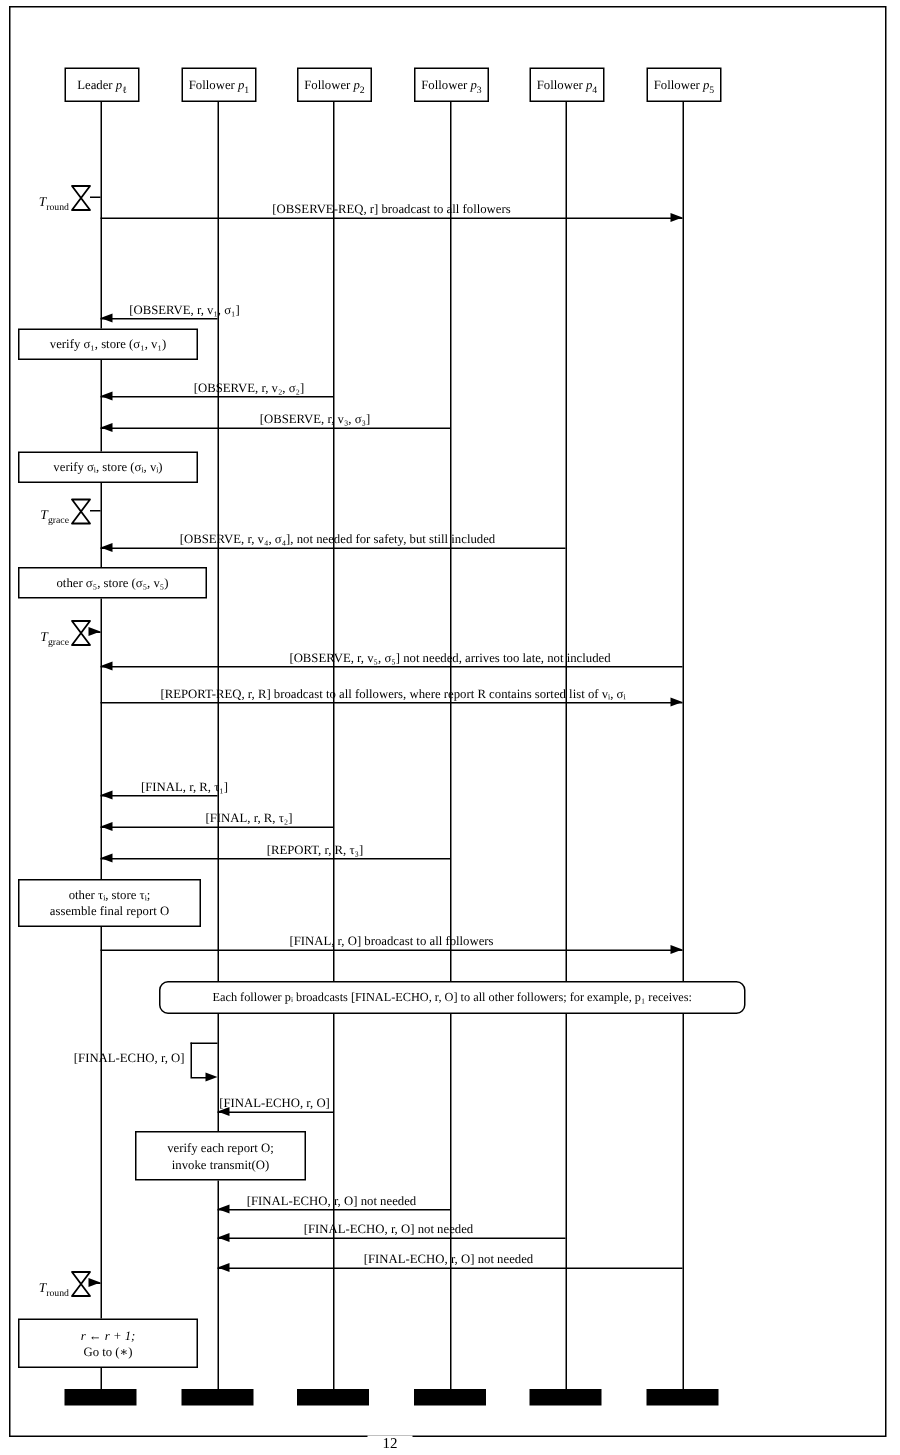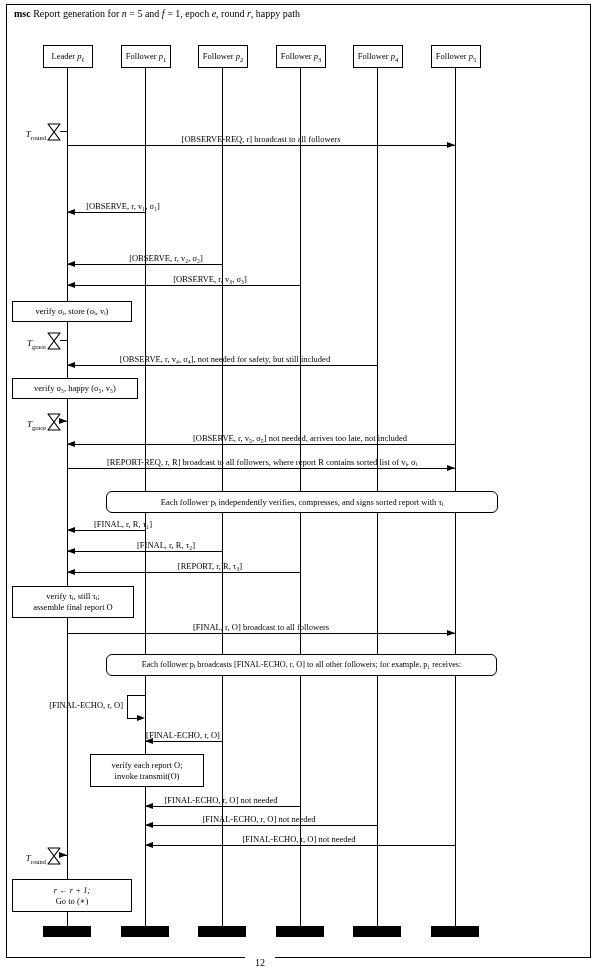--- a/index.html
+++ b/index.html
@@ -29,21 +29,20 @@
   .it{font-style:italic}
   .small3{font-size:8.2px}
 </style>
 </head>
 <body>
 
 <div class="canvas">
 
   <div class="frame" style="left:6px;top:4px;width:583px;height:952px"></div>
 
-  <div class="title" style="left:14px;top:8px"><b>msc</b><span> Report generation for </span><i>n</i><span> = 5 and </span><i>f</i><span> = 1, epoch </span><i>e</i><span>, round </span><i>r</i><span>, happy path</span></div>
 
   <div class="life" style="left:67px;top:67px;height:859px"></div>
   <div class="life" style="left:145px;top:67px;height:859px"></div>
   <div class="life" style="left:222px;top:67px;height:859px"></div>
   <div class="life" style="left:300px;top:67px;height:859px"></div>
   <div class="life" style="left:377px;top:67px;height:859px"></div>
   <div class="life" style="left:455px;top:67px;height:859px"></div>
 
   <div class="box pbox" style="left:43px;top:45px;width:48px;height:21px">
       <span><span>Leader </span><i>p</i><sub>ℓ</sub></span>
@@ -79,20 +78,23 @@
     <div class="lbl" style="left:261px;top:134px">[OBSERVE-REQ, r] broadcast to all followers</div>
   </div>
 
 
   <div>
     <div class="msgline" style="left:67px;top:212px;width:78px"></div>
     <div class="hl" style="left:67px;top:209px"></div>
     <div class="lbl" style="left:123px;top:201px">[OBSERVE, r, v₁, σ₁]</div>
   </div>
 
+  <div class="box action" style="left:12px;top:219px;width:118px;height:19px">
+      <span>verify σ₁, store (σ₁, v₁)</span>
+    </div>
 
   <div>
     <div class="msgline" style="left:67px;top:264px;width:155px"></div>
     <div class="hl" style="left:67px;top:261px"></div>
     <div class="lbl" style="left:166px;top:253px">[OBSERVE, r, v₂, σ₂]</div>
   </div>
 
   <div>
     <div class="msgline" style="left:67px;top:285px;width:233px"></div>
     <div class="hl" style="left:67px;top:282px"></div>
@@ -111,21 +113,21 @@
     <div class="msgline" style="left:60px;top:340px;width:7px"></div>
   </div>
 
   <div>
     <div class="msgline" style="left:67px;top:365px;width:310px"></div>
     <div class="hl" style="left:67px;top:362px"></div>
     <div class="lbl" style="left:225px;top:354px">[OBSERVE, r, v₄, σ₄], not needed for safety, but still included</div>
   </div>
 
   <div class="box action" style="left:12px;top:378px;width:124px;height:19px">
-      <span>verify σ₅, happy (σ₅, v₅)</span>
+      <span>other σ₅, store (σ₅, v₅)</span>
     </div>
 
   <div>
     <div class="tlabel" style="left:8px;top:419px;width:38px"><i>T</i><sub>grace</sub></div>
     <svg class="abs" style="left:47px;top:413px" width="14" height="18" viewBox="0 0 14 18">
         <path d="M1,1 H13 L1,17 H13 Z" fill="#fff" stroke="#000" stroke-width="1.2" stroke-linejoin="round"></path>
       </svg>
     <div class="msgline" style="left:60px;top:421px;width:7px"></div>
     <div class="hr" style="left:59px;top:418px"></div>
   </div>
@@ -135,44 +137,41 @@
     <div class="hl" style="left:67px;top:441px"></div>
     <div class="lbl" style="left:300px;top:433px">[OBSERVE, r, v₅, σ₅] not needed, arrives too late, not included</div>
   </div>
 
   <div>
     <div class="msgline" style="left:67px;top:468px;width:388px"></div>
     <div class="hr" style="left:447px;top:465px"></div>
     <div class="lbl" style="left:262px;top:457px">[REPORT-REQ, r, R] broadcast to all followers, where report R contains sorted list of vᵢ, σᵢ</div>
   </div>
 
-  <div class="box note" style="left:106px;top:491px;width:390px;height:20px">
-      <span>Each follower pᵢ independently verifies, compresses, and signs sorted report with τᵢ</span>
-    </div>
 
   <div>
     <div class="msgline" style="left:67px;top:530px;width:78px"></div>
     <div class="hl" style="left:67px;top:527px"></div>
     <div class="lbl" style="left:123px;top:519px">[FINAL, r, R, τ₁]</div>
   </div>
 
   <div>
     <div class="msgline" style="left:67px;top:551px;width:155px"></div>
     <div class="hl" style="left:67px;top:548px"></div>
     <div class="lbl" style="left:166px;top:540px">[FINAL, r, R, τ₂]</div>
   </div>
 
   <div>
     <div class="msgline" style="left:67px;top:572px;width:233px"></div>
     <div class="hl" style="left:67px;top:569px"></div>
     <div class="lbl" style="left:210px;top:561px">[REPORT, r, R, τ₃]</div>
   </div>
 
   <div class="box action" style="left:12px;top:586px;width:120px;height:30px">
-    <span>verify τᵢ, still τᵢ;</span>
+    <span>other τᵢ, store τᵢ;</span>
     <span>assemble final report O</span>
   </div>
 
   <div>
     <div class="msgline" style="left:67px;top:633px;width:388px"></div>
     <div class="hr" style="left:447px;top:630px"></div>
     <div class="lbl" style="left:261px;top:622px">[FINAL, r, O] broadcast to all followers</div>
   </div>
 
   <div class="box note small3" style="left:106px;top:654px;width:389px;height:20px">

